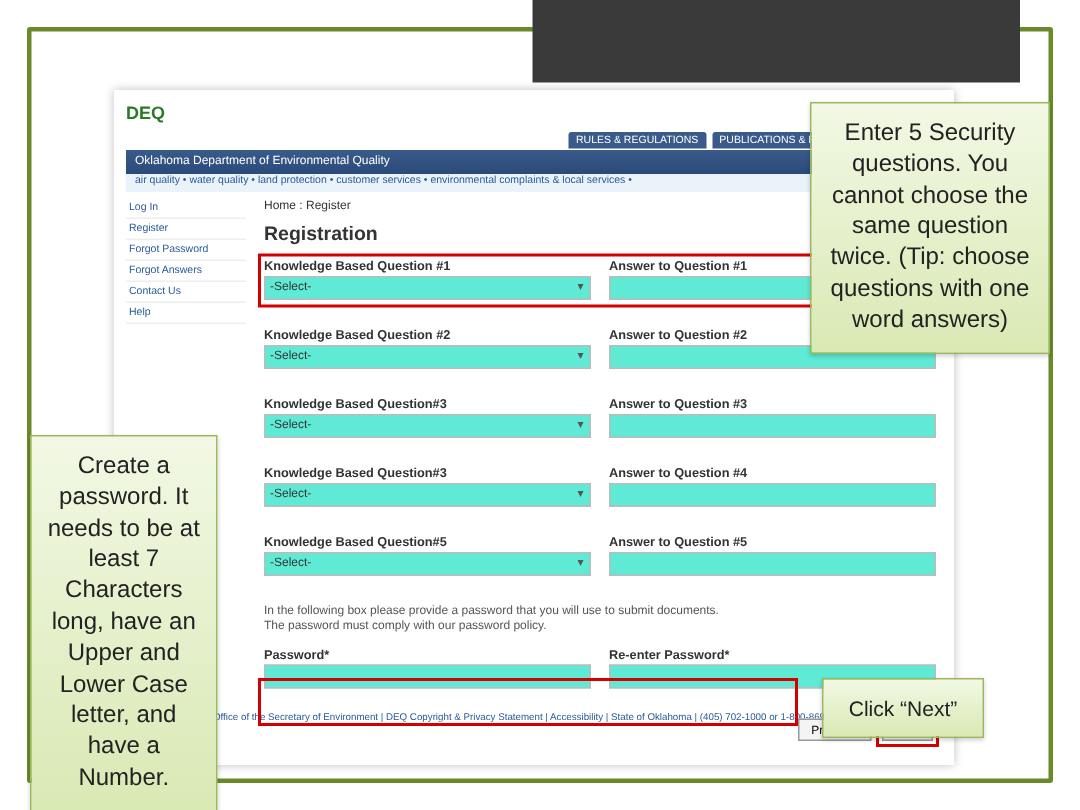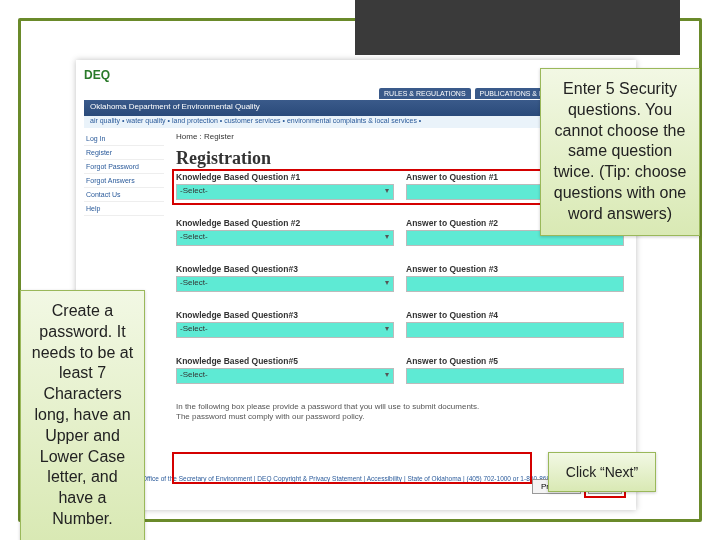--- a/index.html
+++ b/index.html
@@ -78,23 +78,22 @@
   }
   .sidebar {
     position: absolute;
     left: 8px; top: 72px; width: 80px;
     font-size: 7px;
   }
   .sidebar div { padding: 3px 2px; border-bottom: 1px solid #eee; color: #2a5a9a; }
   .page-title {
     position: absolute;
     left: 100px; top: 88px;
-    font-size: 18px;
+    font-size: 13px;
     font-weight: bold;
-    font-family: Liberation Serif, serif;
   }
   .form {
     position: absolute;
     left: 100px; top: 112px; right: 12px;
   }
   .row {
     display: flex;
     gap: 12px;
     margin-bottom: 18px;
     position: relative;
@@ -248,20 +247,30 @@
       </div>
       <div class="col">
         <div class="label">Answer to Question #5</div>
         <div class="input"></div>
       </div>
     </div>
 
     <div class="hint" style="white-space:pre-line">In the following box please provide a password that you will use to submit documents.
 The password must comply with our password policy.</div>
 
+    <div class="row" style="margin-bottom:6px">
+      <div class="col">
+        <div class="label">Password*</div>
+        <div class="input"></div>
+      </div>
+      <div class="col">
+        <div class="label">Re-enter Password*</div>
+        <div class="input"></div>
+      </div>
+    </div>
   </div>
 
   <div class="highlight-red" style="left:96px; top:109px; width:454px; height:36px;"></div>
   <div class="highlight-red" style="left:96px; top:392px; width:360px; height:32px;"></div>
   <div class="next-hl"></div>
 
   <div class="footer">© Copyright 2007 | Office of the Secretary of Environment | DEQ Copyright &amp; Privacy Statement | Accessibility | State of Oklahoma | (405) 702-1000 or 1-800-869-1400</div>
 
   <div class="btns">
     <button>Previous</button>

